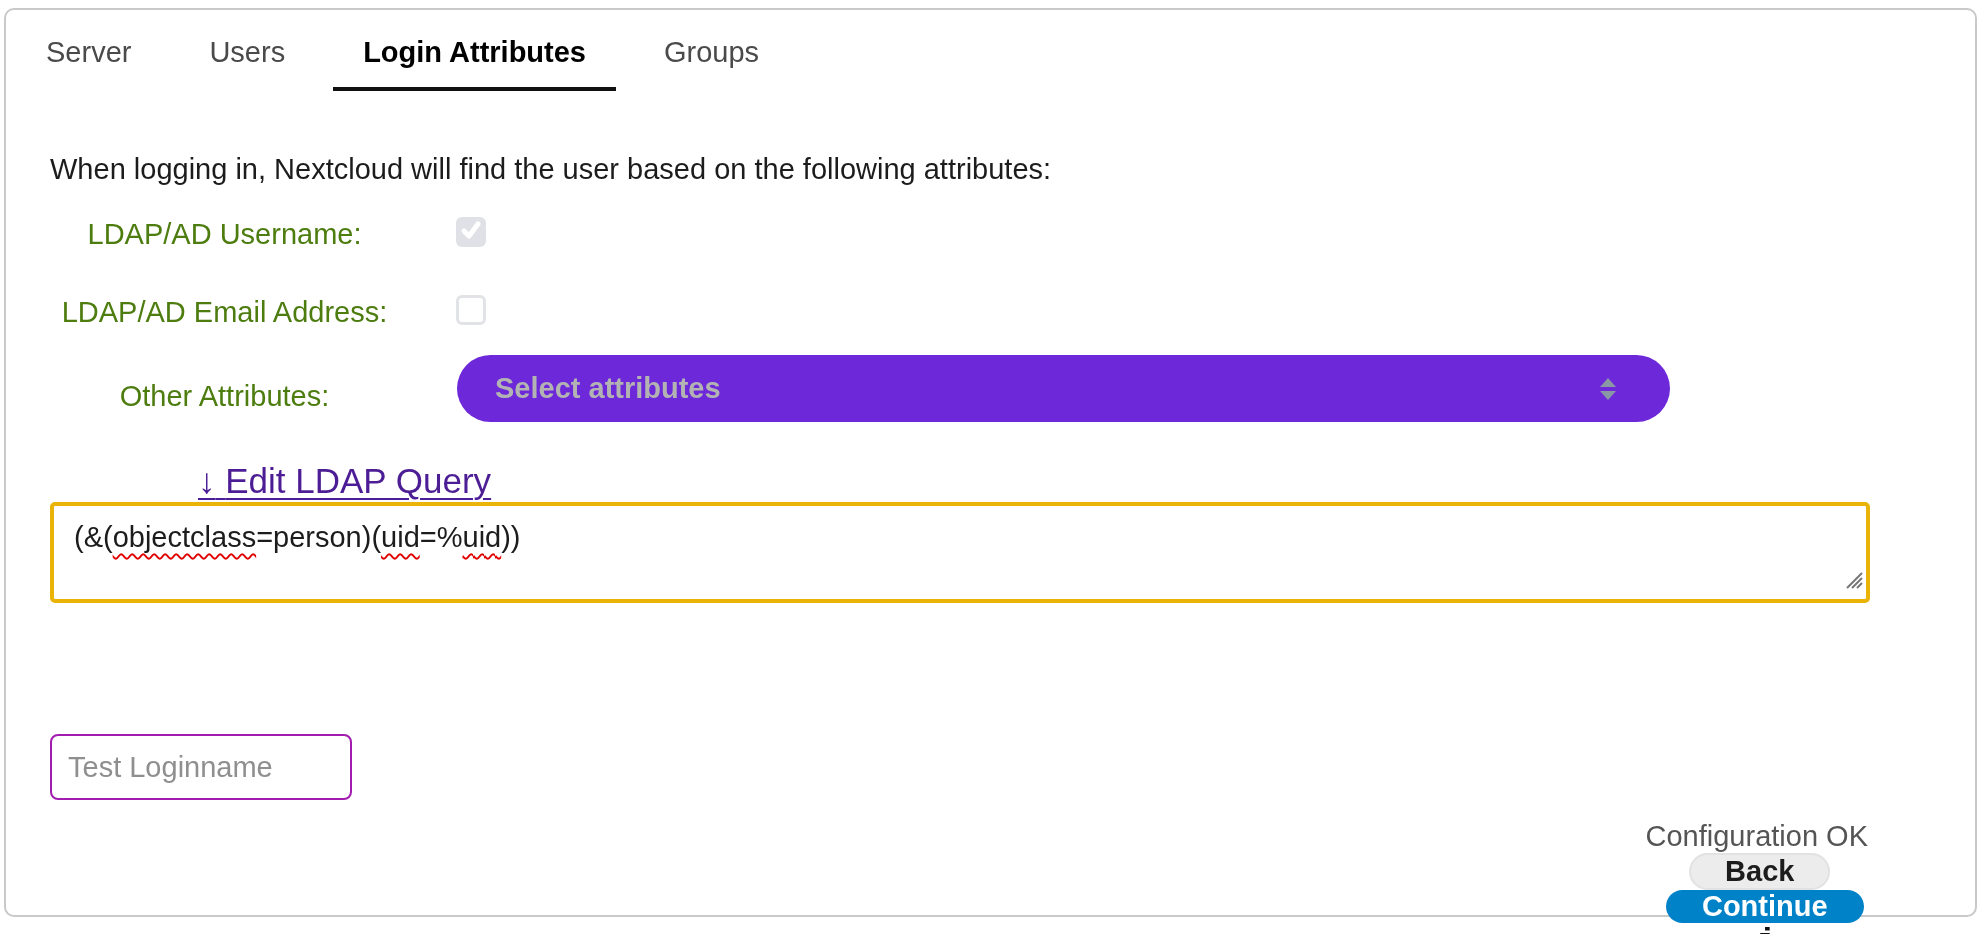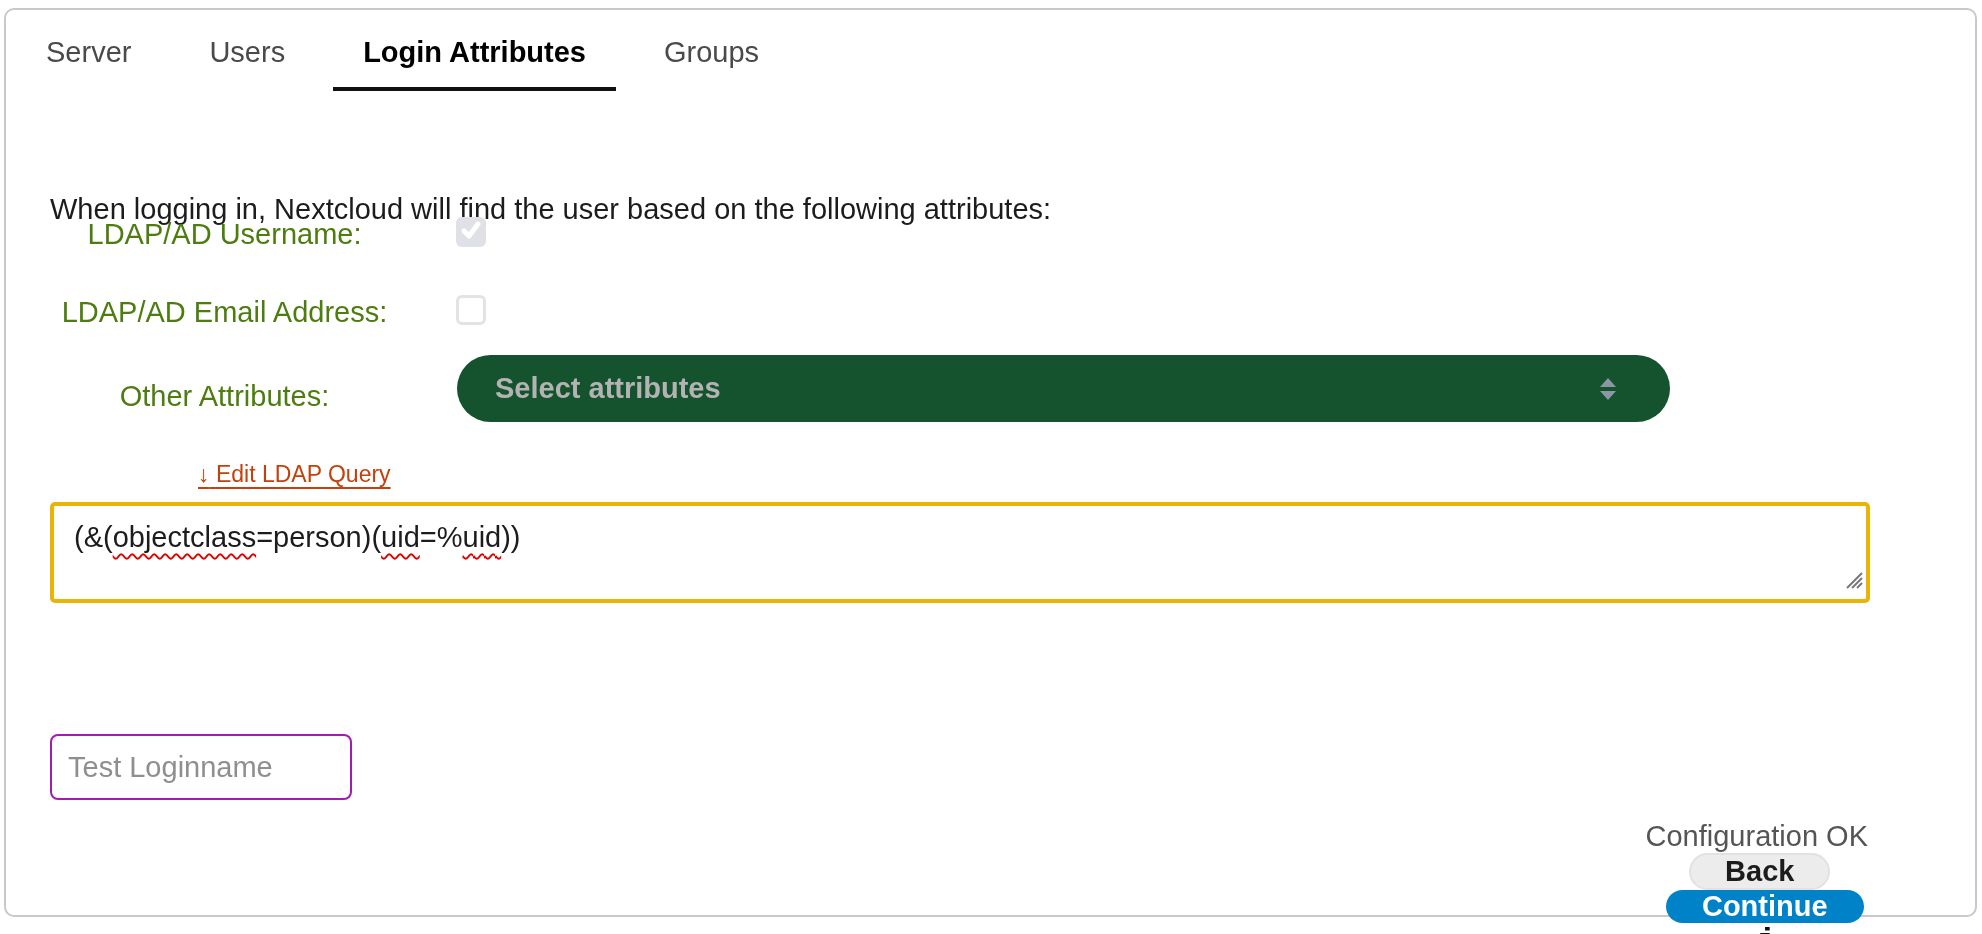--- a/index.html
+++ b/index.html
@@ -8,43 +8,43 @@
   .card { position:absolute; left:4px; top:8px; width:1973px; height:909px;
           background:#fff; border:2px solid #c9c9c9; border-radius:10px; }
 
   
   .tabs { position:absolute; left:10px; top:16px; display:flex; gap:18px; }
   .tab { font-size:29px; color:#4a4a4a; padding:10px 30px 18px 30px;
          border-bottom:4px solid transparent; cursor:pointer; white-space:nowrap; }
   .tab.active { color:#000; font-weight:bold; border-bottom-color:#111; }
 
   
-  .intro { position:absolute; left:44px; top:143px; font-size:29px; color:#1c1c1c;margin-top:40px; }
+  .intro { position:absolute; left:44px; top:143px; font-size:29px; color:#1c1c1c; }
 
   
   .row-label { position:absolute; left:0; width:437px; text-align:center;
                font-size:29px; color:#4d7c0f; line-height:34px; }
   .lbl-1 { top:207px; } .lbl-2 { top:285px; } .lbl-3 { top:369px; }
 
   .checkbox { position:absolute; left:450px; width:30px; height:30px; border-radius:6px; }
   .cb-checked { top:207px; background:#e0e1e6; display:flex; align-items:center; justify-content:center; }
   .cb-empty   { top:285px; background:#fff; border:3px solid #e2e3e7; }
 
   .multiselect { position:absolute; left:451px; top:345px; width:1213px; height:67px;
-                 background:#14532d; border-radius:34px; display:flex; align-items:center; }
+                 background:#6d28d9; border-radius:34px; display:flex; align-items:center; }
   .multiselect .ph { margin-left:38px; font-size:29px; font-weight:bold; color:#b3b3b3; }
   .sort-arrows { position:absolute; right:54px; top:50%; transform:translateY(-50%);
                  display:flex; flex-direction:column; gap:4px; }
   .sort-arrows .tri { width:0; height:0; border-left:8px solid transparent;
                       border-right:8px solid transparent; }
   .tri-up   { border-bottom:9px solid #8a97a4; }
   .tri-down { border-top:9px solid #8a97a4; }
 
   
-  .edit-link { position:absolute; left:192px; top:451px; font-size:23px; color:#c2410c;
+  .edit-link { position:absolute; left:192px; top:451px; font-size:35px; color:#4c1d95;
                text-decoration:underline; text-decoration-thickness:2px;
                text-underline-offset:5px; cursor:pointer; }
 
   
   .query-box { position:absolute; left:44px; top:492px; width:1820px; height:101px;
                border:4px solid #eab308; border-radius:5px; background:#fff;
                padding:15px 20px; font-size:29px; color:#1c1c1c; overflow:hidden; }
   .misspelled { text-decoration:underline wavy #e10000;
                 text-decoration-thickness:2px; text-underline-offset:6px;
                 text-decoration-skip-ink:none; }

